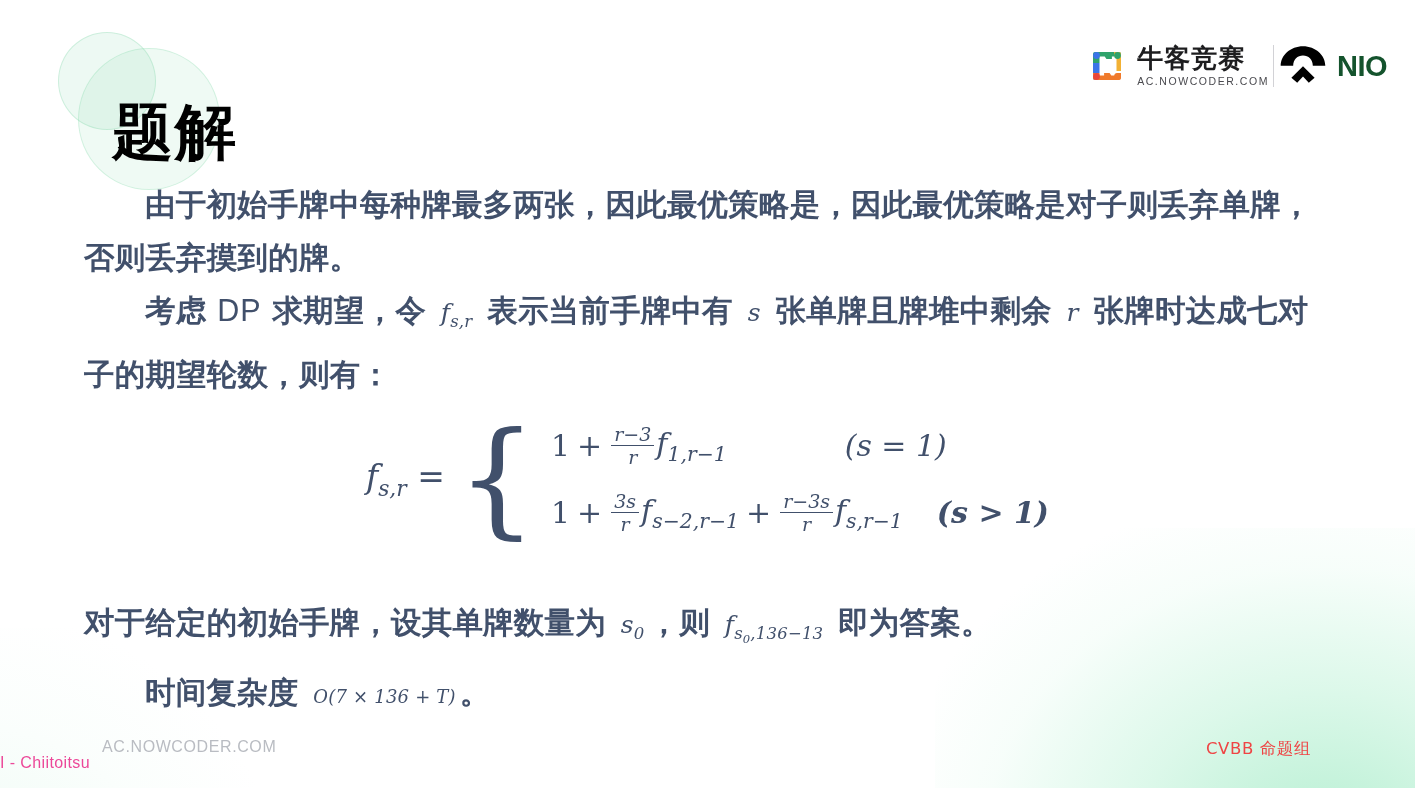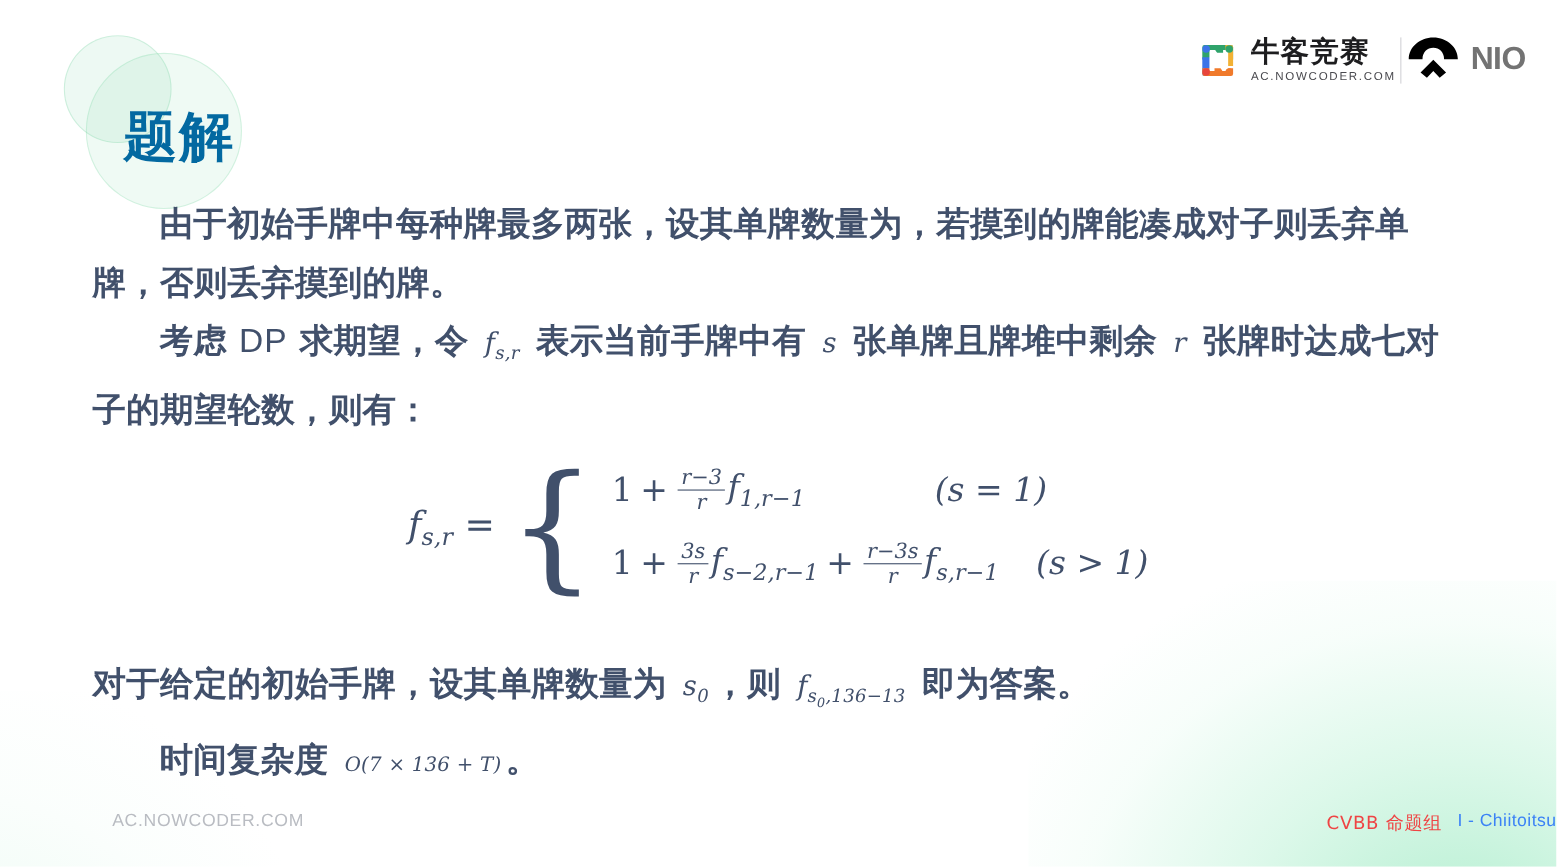--- a/index.html
+++ b/index.html
@@ -57,21 +57,21 @@
   .circle-large {
     left: 78px; top: 48px;
     width: 140px; height: 140px;
     background: rgba(128, 214, 170, 0.13);
     border: 1px solid rgba(128, 214, 170, 0.28);
   }
 
   
   .header-logos {
     position: absolute;
-    top: 32px;
+    top: 44px;
     right: 28px;
     display: flex;
     align-items: center;
     gap: 4px;
   }
   .nowcoder-lockup {
     display: flex;
     align-items: center;
     gap: 9px;
   }
@@ -109,33 +109,33 @@
     background: #d2d2d6;
   }
   .nio-lockup {
     display: flex;
     align-items: center;
     gap: 9px;
   }
   .nio-wordmark {
     font-size: 29px;
     font-weight: bold;
-    color: #737373;
+    color: #14532d;
     letter-spacing: -0.5px;
     font-family: "Liberation Sans", sans-serif;
   }
 
   
   .slide-title {
     position: absolute;
     left: 112px;
     top: 92px;
-    font-size: 49px;
+    font-size: 61px;
     font-weight: bold;
-    color: #0369a1;
+    color: #000000;
     letter-spacing: 2px;
     font-family: Liberation Serif, serif;
   }
 
   
   .body-area {
     position: absolute;
     left: 84px;
     top: 178px;
     width: 1248px;
@@ -207,21 +207,21 @@
     align-items: center;
     white-space: nowrap;
     font-size: 30px;
   }
   .case-expr { display: flex; align-items: center; }
   .case-cond {
     font-style: italic;
     font-size: 30px;
   }
   .cond-pad-1 { margin-left: 118px; }
-  .cond-pad-2 { margin-left: 34px; }
+  .cond-pad-2 { margin-left: 34px; font-weight: bold; }
   .frac {
     display: inline-flex;
     flex-direction: column;
     align-items: center;
     vertical-align: middle;
     font-size: 19px;
     line-height: 1.08;
     margin: 0 2px;
     font-style: italic;
   }
@@ -250,24 +250,24 @@
   }
   .footer-left {
     position: absolute;
     left: 102px; top: 0;
     font-size: 16px;
     color: #b9bcc2;
     letter-spacing: 0.6px;
   }
   .footer-center {
     position: absolute;
-    left: 0; right: 0; top: 0;
-    text-align: right;
+    left: 0; right: 0; top: 16px;
+    text-align: left;
     font-size: 16px;
-    color: #3b82f6;
+    color: #ec4899;
     letter-spacing: 0.4px;
   }
   .footer-right {
     position: absolute;
     right: 104px; top: 0;
     font-size: 16.5px;
     color: #ef4444;
     letter-spacing: 0.6px;
     font-family: "DejaVu Sans", "Liberation Sans", sans-serif;
   }
@@ -315,21 +315,21 @@
       </span>
       <span class="nio-wordmark">NIO</span>
     </div>
 
   </div>
 
   <div class="slide-title">题解</div>
 
   <div class="body-area">
 
-    <p class="para indent"><span>由于初始手牌中每种牌最多两张，设其单牌数量为，若摸到的牌能凑成</span><span>对子则丢弃单牌，否则丢弃摸到的牌。</span></p>
+    <p class="para indent"><span>由于初始手牌中每种牌最多两张，因此最优策略是，因此最优策略是</span><span>对子则丢弃单牌，否则丢弃摸到的牌。</span></p>
 
     <p class="para indent"><span>考虑 </span><span class="latin">DP</span><span> 求期望，令 </span><span class="mono-var"><span>f</span><span class="sub">s,r</span></span><span> 表示当前手牌中有 </span><span class="mono-var">s</span><span> 张单牌且牌堆中剩余 </span><span class="mono-var">r</span><span> 张</span><span>牌时达成七对子的期望轮数，则有：</span></p>
 
   </div>
 
   <div class="formula-block">
     <div class="formula-inner">
       <span class="fdef"><span>f</span><span class="sub">s,r</span>&nbsp;<span>=</span></span>
       <span class="brace">{</span>
       <div class="cases">

